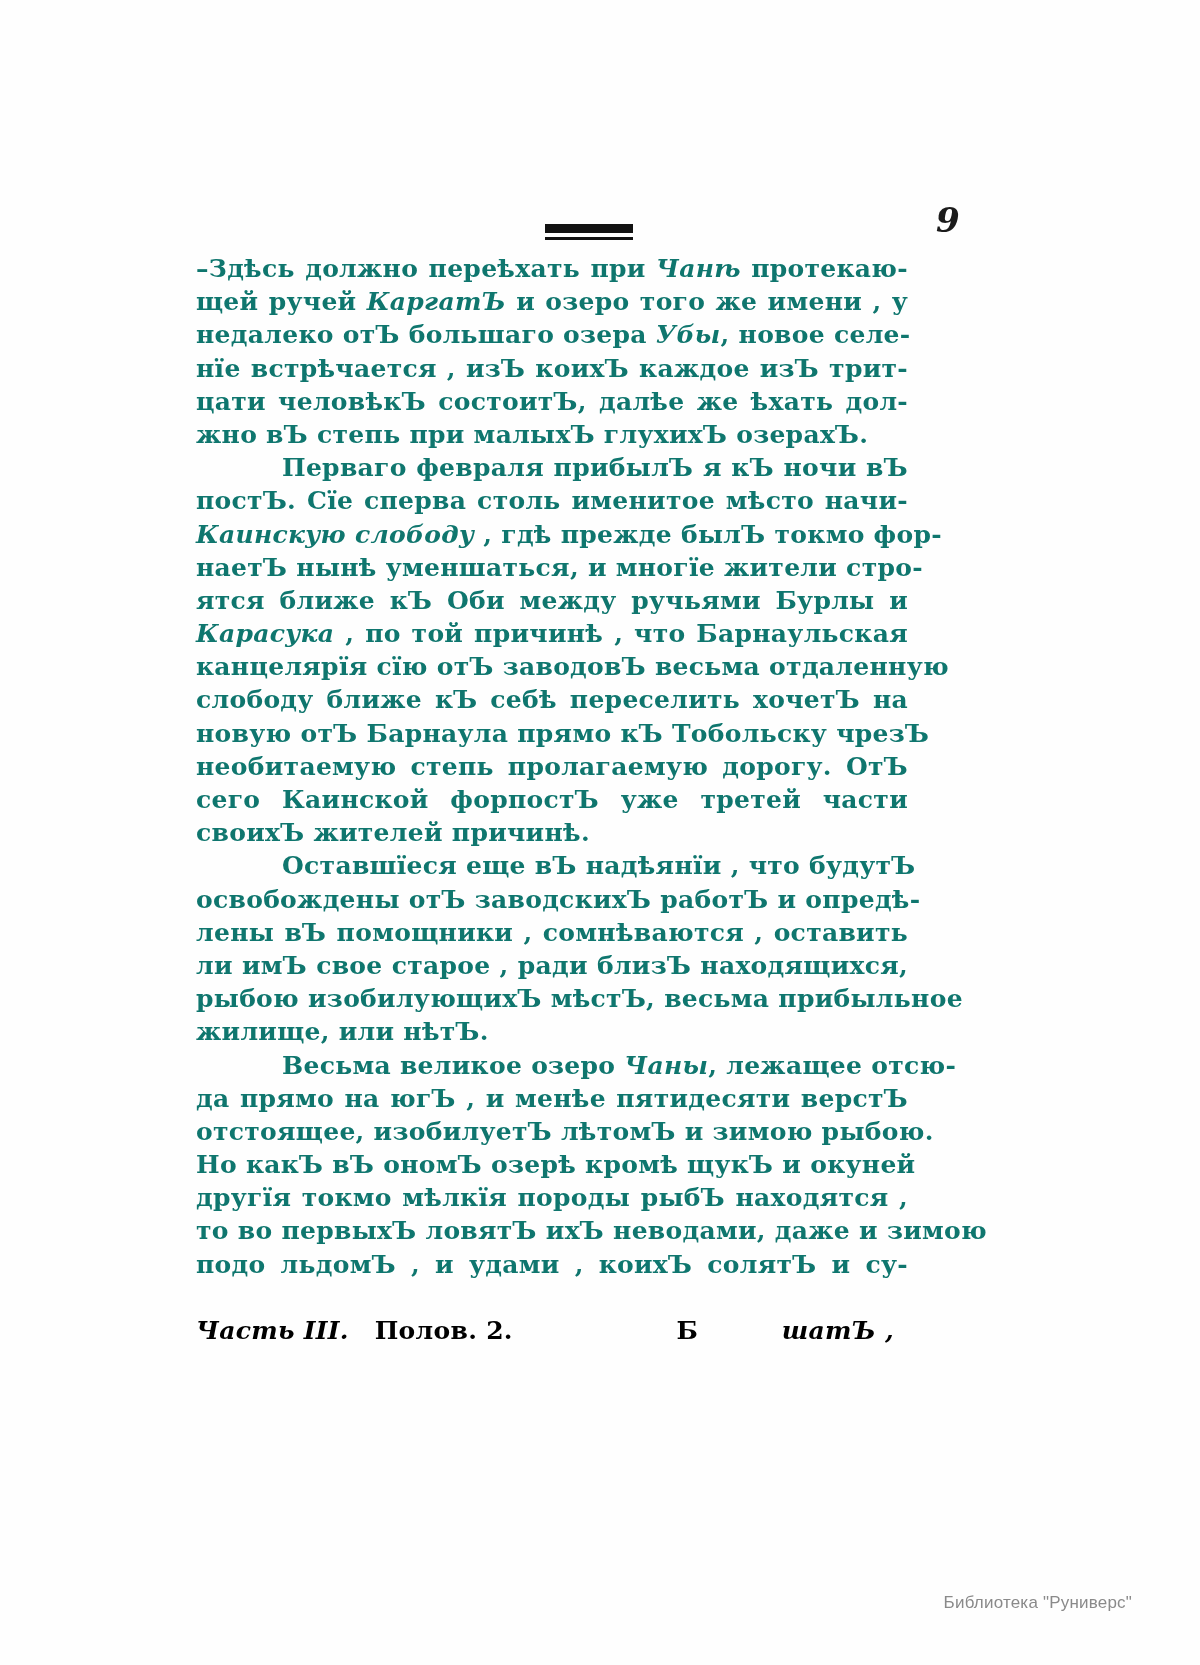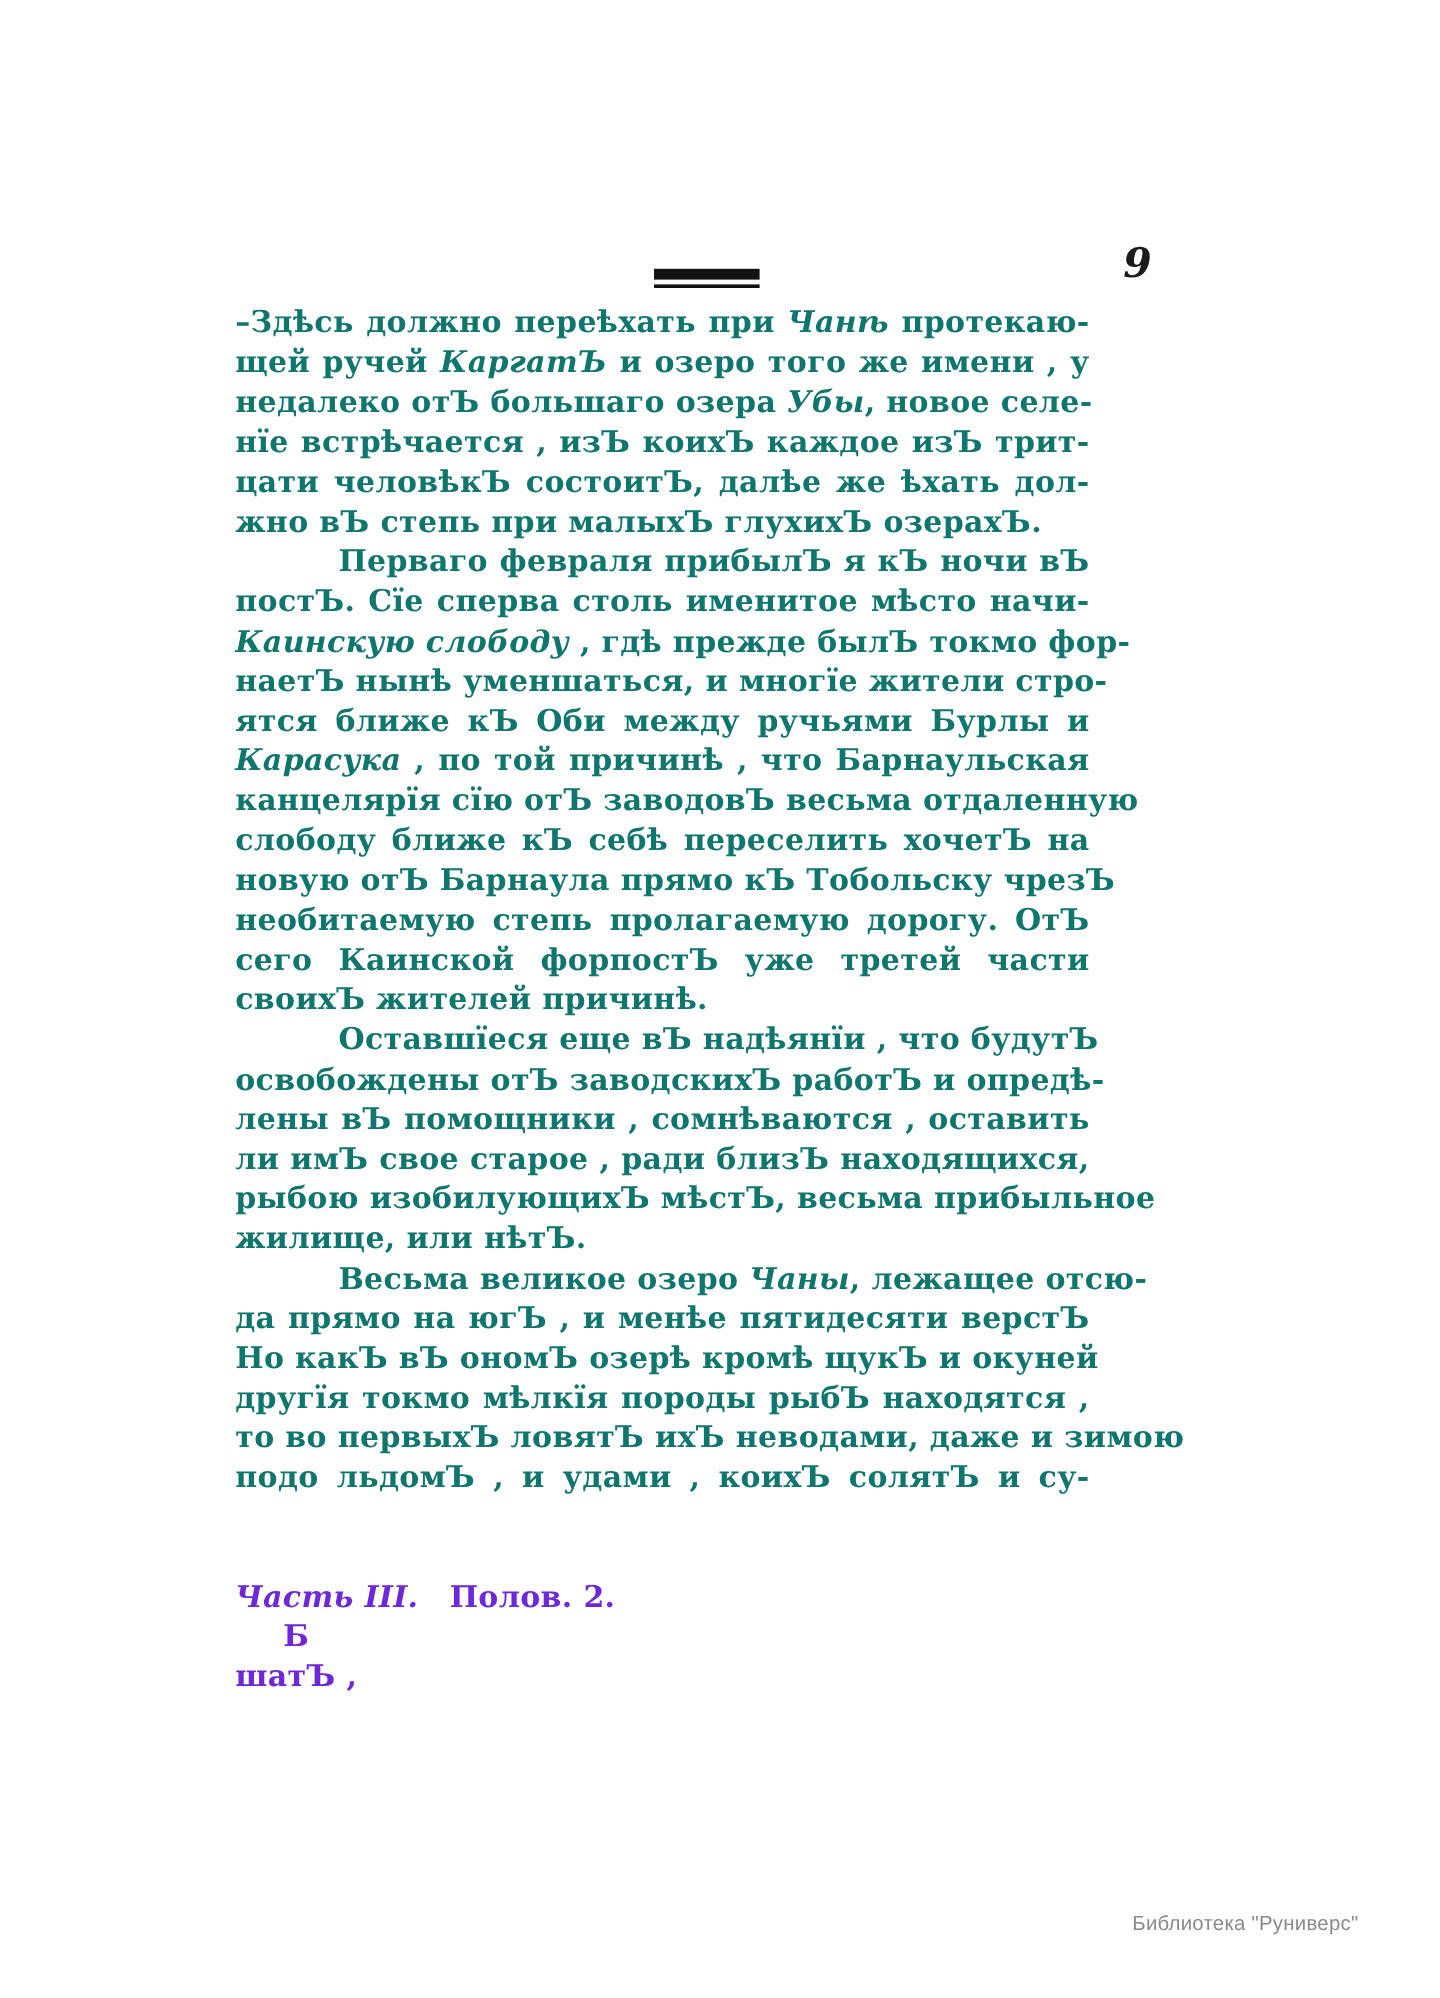--- a/index.html
+++ b/index.html
@@ -64,35 +64,35 @@
     font-weight: 700;
   }
   .footer-line {
     position: absolute;
     left: 196px;
     top: 1314px;
     width: 712px;
     display: flex;
     justify-content: space-between;
     align-items: baseline;
-    color: #6d28d9;
+    color: #000000;
     font-size: 25px;
     font-weight: 700;
     line-height: 33.2px;
     letter-spacing: 0.3px;
-    flex-direction: column;
   }
   .footer-left .roman {
     margin-left: 26px;
   }
   .footer-sig {
     transform: translateX(40px);
   }
   .footer-catch {
     padding-right: 14px;
+    font-style: italic;
   }
   .watermark {
     position: absolute;
     right: 68px;
     top: 1593px;
     font-family: "Liberation Sans", sans-serif;
     font-size: 17px;
     color: #8a8a8a;
     letter-spacing: 0.2px;
   }
@@ -126,20 +126,21 @@
       <div class="line"><span>сего Каинской форпостЪ уже третей части</span></div>
       <div class="line para-end"><span>своихЪ жителей причинѣ.</span></div>
       <div class="line indent"><span>Оставшїеся еще вЪ надѣянїи , что будутЪ</span></div>
       <div class="line"><span>освобождены отЪ заводскихЪ работЪ и опредѣ-</span></div>
       <div class="line"><span>лены вЪ помощники , сомнѣваются , оставить</span></div>
       <div class="line"><span>ли имЪ свое старое , ради близЪ находящихся,</span></div>
       <div class="line"><span>рыбою изобилующихЪ мѣстЪ, весьма прибыльное</span></div>
       <div class="line para-end"><span>жилище, или нѣтЪ.</span></div>
       <div class="line indent"><span>Весьма великое озеро </span><span class="it">Чаны</span><span>, лежащее отсю-</span></div>
       <div class="line"><span>да прямо на югЪ , и менѣе пятидесяти верстЪ</span></div>
+      <div class="line"><span>отстоящее, изобилуетЪ лѣтомЪ и зимою рыбою.</span></div>
       <div class="line"><span>Но какЪ вЪ ономЪ озерѣ кромѣ щукЪ и окуней</span></div>
       <div class="line"><span>другїя токмо мѣлкїя породы рыбЪ находятся ,</span></div>
       <div class="line"><span>то во первыхЪ ловятЪ ихЪ неводами, даже и зимою</span></div>
       <div class="line"><span>подо льдомЪ , и удами , коихЪ солятЪ и су-</span></div>
     </div>
 
   <div class="footer-line">
     <span class="footer-left"><span class="it">Часть III.</span><span class="roman">Полов. 2.</span></span>
     <span class="footer-sig">Б</span>
     <span class="footer-catch">шатЪ ,</span>

